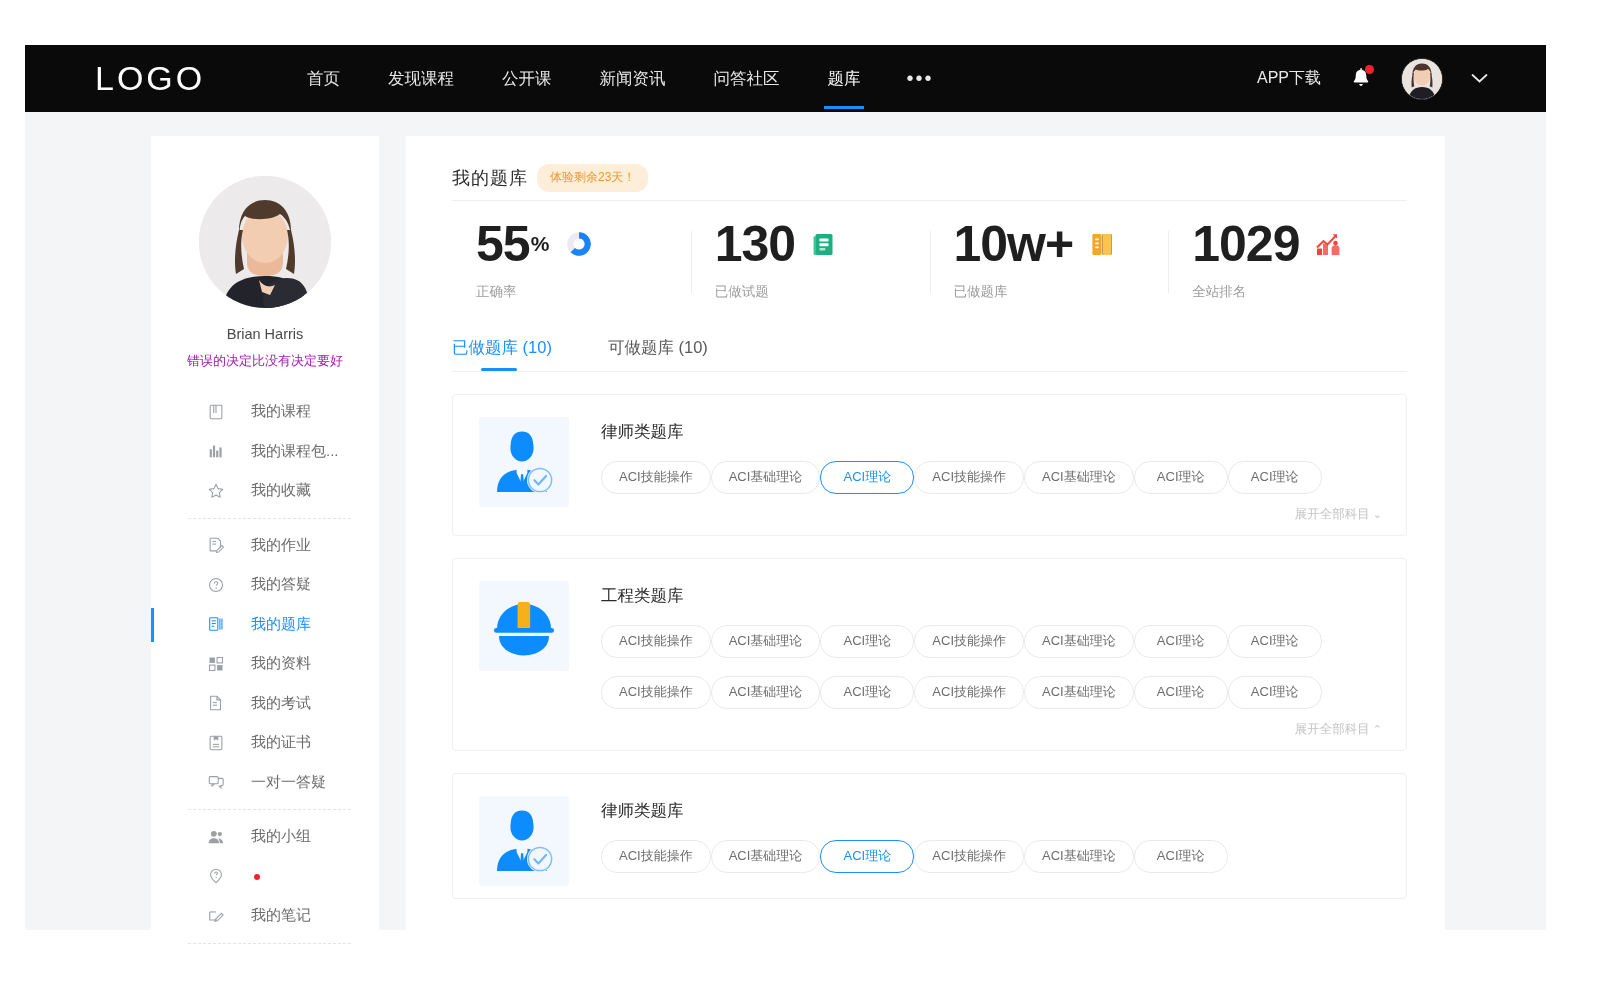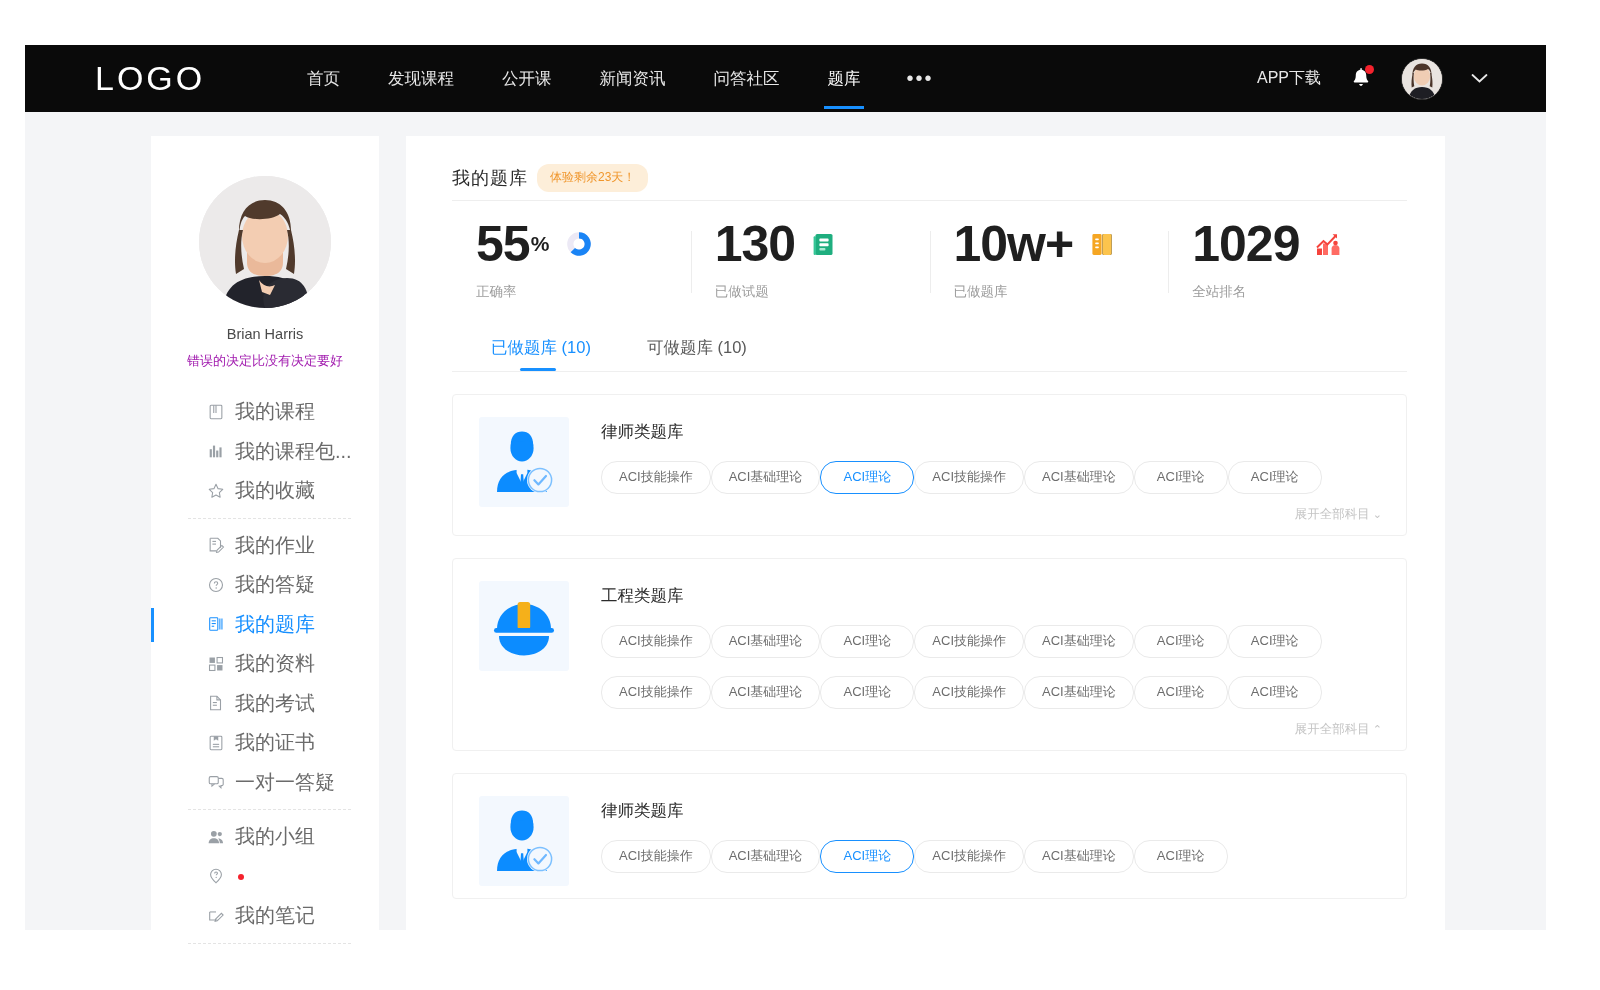--- a/index.html
+++ b/index.html
@@ -131,22 +131,22 @@
     padding-left: 55px;
     cursor: pointer;
   }
   .menu-item .mi-icon {
     width: 20px; height: 20px;
     display: flex; align-items: center; justify-content: center;
     color: #9aa0a6;
     flex: 0 0 20px;
   }
   .menu-item .mi-label {
-    margin-left: 9px;
-    font-size: 20px;
+    margin-left: 25px;
+    font-size: 15px;
     color: #6b6b6b;
     white-space: nowrap;
     position: relative;
   }
   .menu-item.active .mi-label { color: #1890ff; }
   .menu-item.active .mi-icon { color: #1890ff; }
   .menu-item.active::before {
     content: "";
     position: absolute; left: 0; top: 3px;
     width: 3px; height: 34px; background: #1890ff;
@@ -222,21 +222,21 @@
     gap: 56px;
   }
   .tab {
     position: relative;
     font-size: 16.5px;
     color: #595959;
     padding-bottom: 12px;
     cursor: pointer;
     white-space: nowrap;
   }
-  .tab.active { color: #1890ff; margin-left: 39px; }
+  .tab.active { color: #1890ff; }
   .tab.active::after {
     content: "";
     position: absolute;
     left: 29px; bottom: 0;
     width: 36px; height: 3px; border-radius: 2px;
     background: #1890ff;
   }
   .tabs-rule {
     margin: 0 38px 0 46px;
     border-top: 1px solid #efefef;

